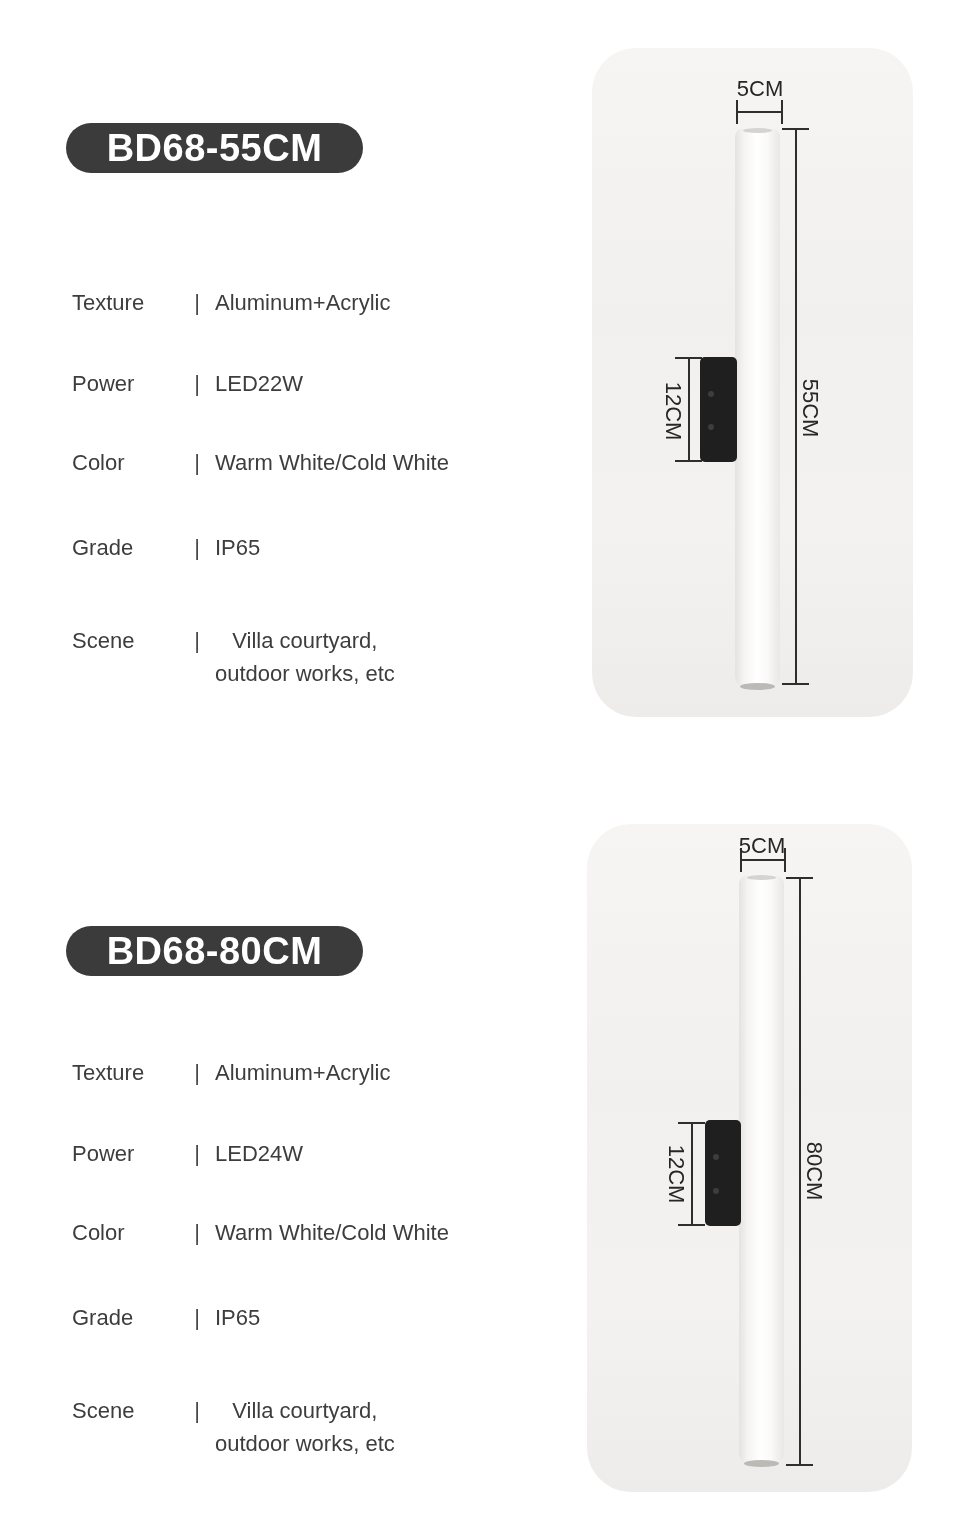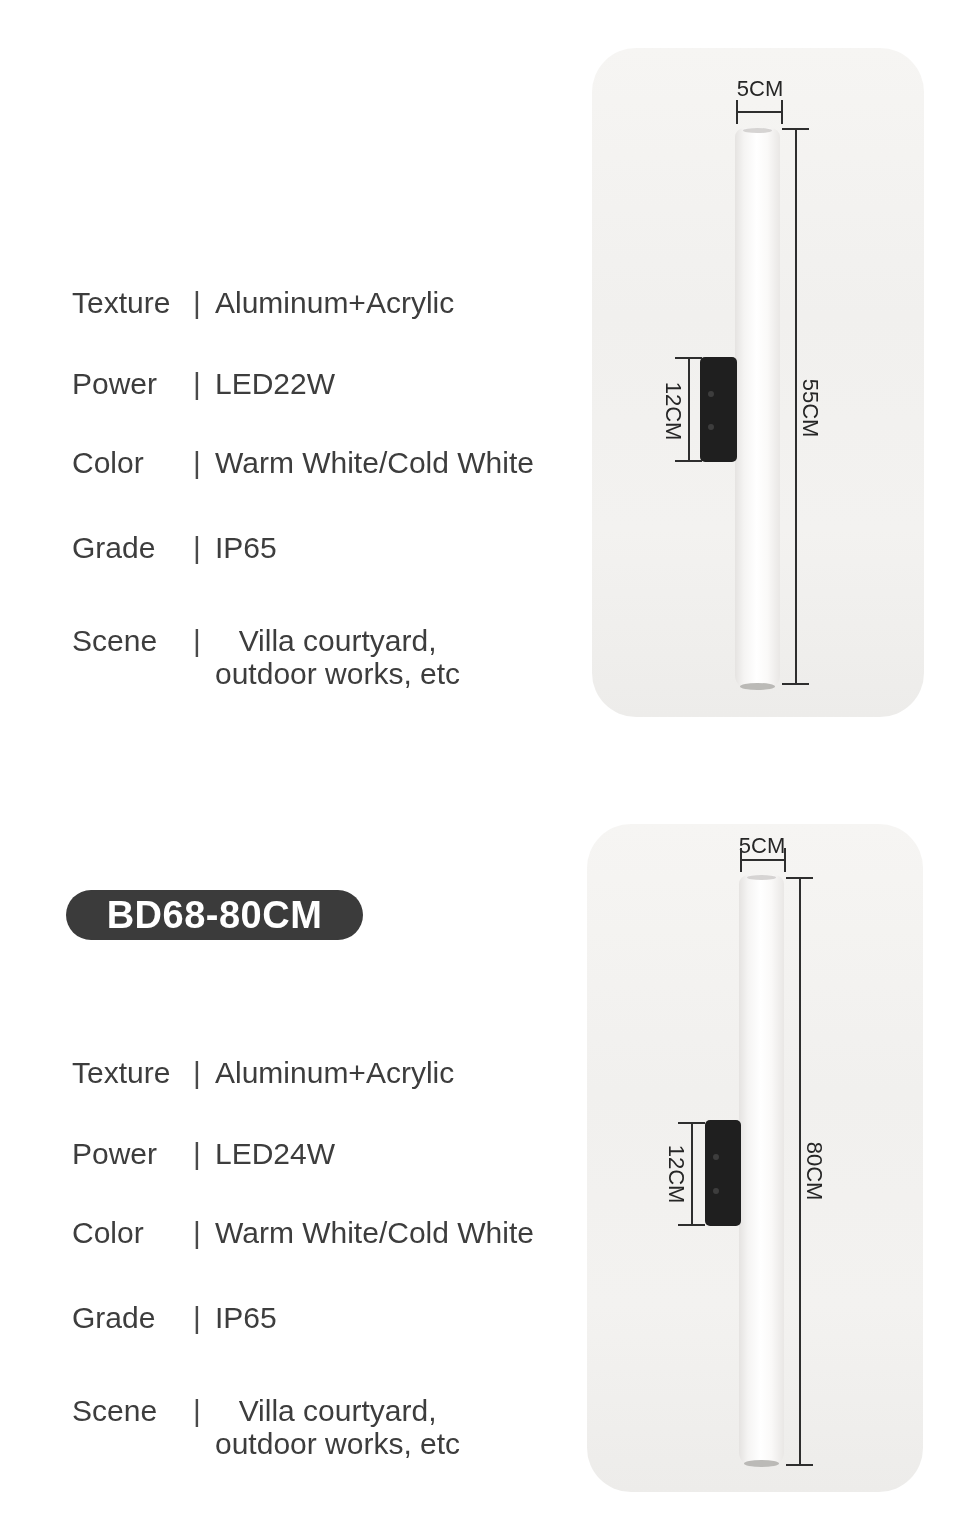--- a/index.html
+++ b/index.html
@@ -11,30 +11,29 @@
   .badge {
     position:absolute; left:66px; width:297px; height:50px;
     background:#3b3b3b; border-radius:26px;
     display:flex; align-items:center; justify-content:center;
     color:#ffffff; font-size:38px; font-weight:600; letter-spacing:0.5px;
   }
   
   .spec-row {
     position:absolute; left:72px; width:520px;
     display:flex; align-items:flex-start;
-    color:#3d3d3d; font-size:30px; line-height:33px; font-weight:500;
+    color:#3d3d3d; font-size:22px; line-height:33px; font-weight:500;
   }
   .spec-label { width:113px; flex:0 0 113px; }
   .spec-divider { width:24px; flex:0 0 24px; text-align:center; color:#4a4a4a; font-weight:400; }
   .spec-value { margin-left:6px; white-space:pre-line;text-align:center; }
   
   .card {
     position:absolute; width:321px; border-radius:44px;
     background:linear-gradient(180deg,#f6f5f3 0%,#f1f0ee 40%,#f3f2f0 72%,#edecea 100%);
-    padding-left:11px;
   }
   .tube {
     position:absolute; border-radius:9px 9px 15px 15px;
     background:linear-gradient(90deg,#e5e3e1 0%,#f5f4f3 20%,#ffffff 48%,#faf9f8 72%,#e9e7e5 100%);
   }
   .tube::before {
     content:""; position:absolute; top:0; left:18%; right:18%; height:5px;
     background:#cfcdcb; border-radius:50%; opacity:.85;
   }
   .tube::after {
@@ -58,20 +57,23 @@
     position:absolute; color:#262626; font-size:22px; font-weight:500;
     white-space:nowrap; transform:translate(-50%,-50%);
   }
   .dim-label.rot { transform:translate(-50%,-50%) rotate(90deg); }
 </style>
 </head>
 <body>
 
 <div class="page">
 
+  <div class="badge" style="top:123px;">
+    <span>BD68-55CM</span>
+  </div>
 
   <div class="spec-row" style="top:286px;">
     <span class="spec-label">Texture</span>
     <span class="spec-divider">|</span>
     <span class="spec-value">Aluminum+Acrylic</span>
   </div>
   <div class="spec-row" style="top:367px;">
     <span class="spec-label">Power</span>
     <span class="spec-divider">|</span>
     <span class="spec-value">LED22W</span>
@@ -103,21 +105,21 @@
     <div class="dim-label rot" style="left:218px; top:360px;">55CM</div>
 
     <div class="bracket" style="left:108px; top:309px; width:37px; height:105px;">
       <i class="screw s1"></i>
       <i class="screw s2"></i>
     </div>
     <div class="dim-v" style="left:96px; top:309px; height:105px;"></div>
     <div class="dim-label rot" style="left:81px; top:363px;">12CM</div>
   </div>
 
-  <div class="badge" style="top:890px;">
+  <div class="badge" style="top:926px;">
     <span>BD68-80CM</span>
   </div>
 
   <div class="spec-row" style="top:1056px;">
     <span class="spec-label">Texture</span>
     <span class="spec-divider">|</span>
     <span class="spec-value">Aluminum+Acrylic</span>
   </div>
   <div class="spec-row" style="top:1137px;">
     <span class="spec-label">Power</span>

